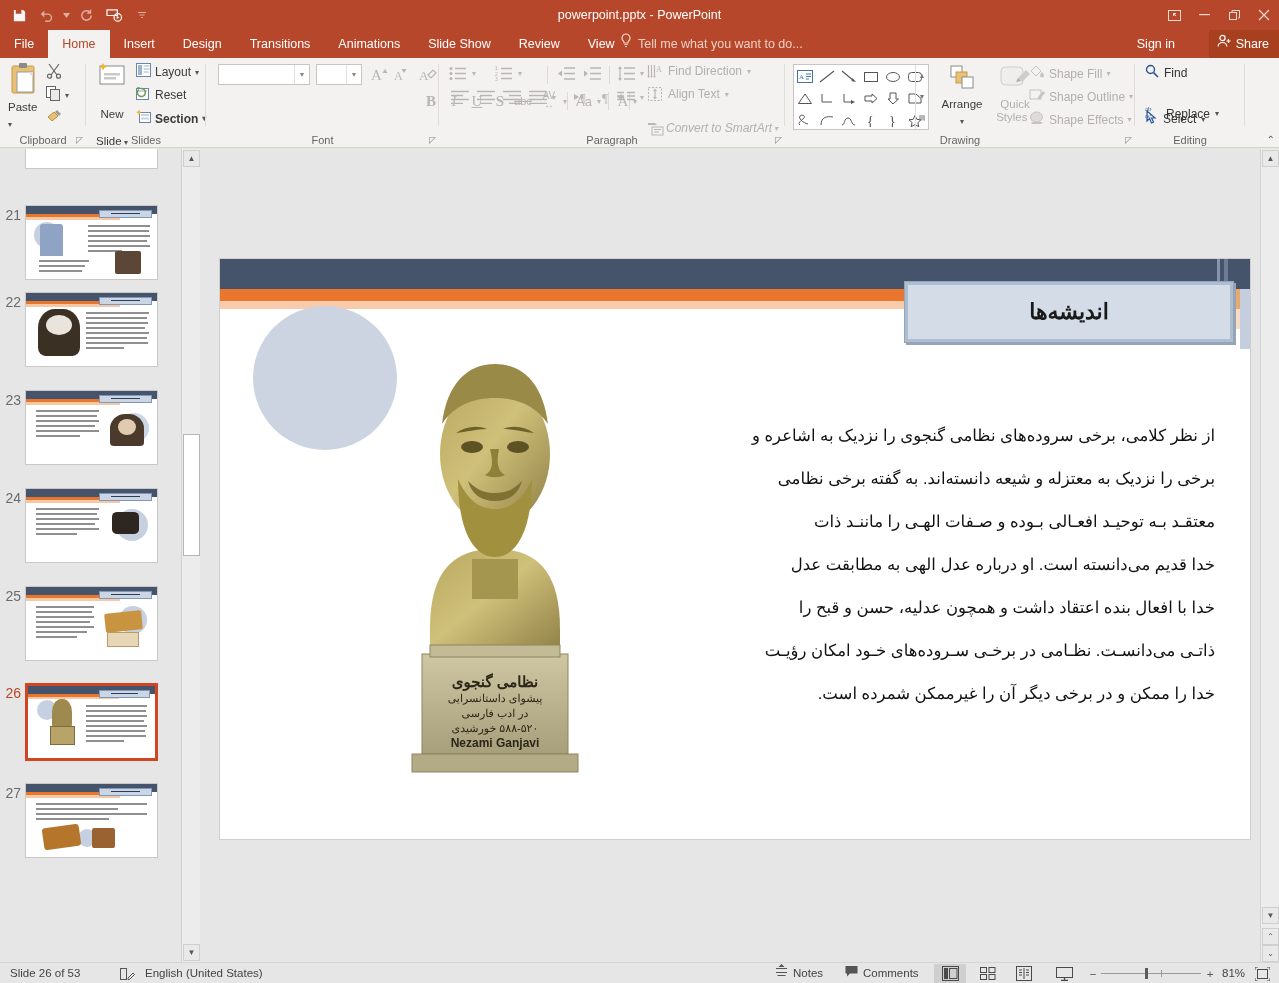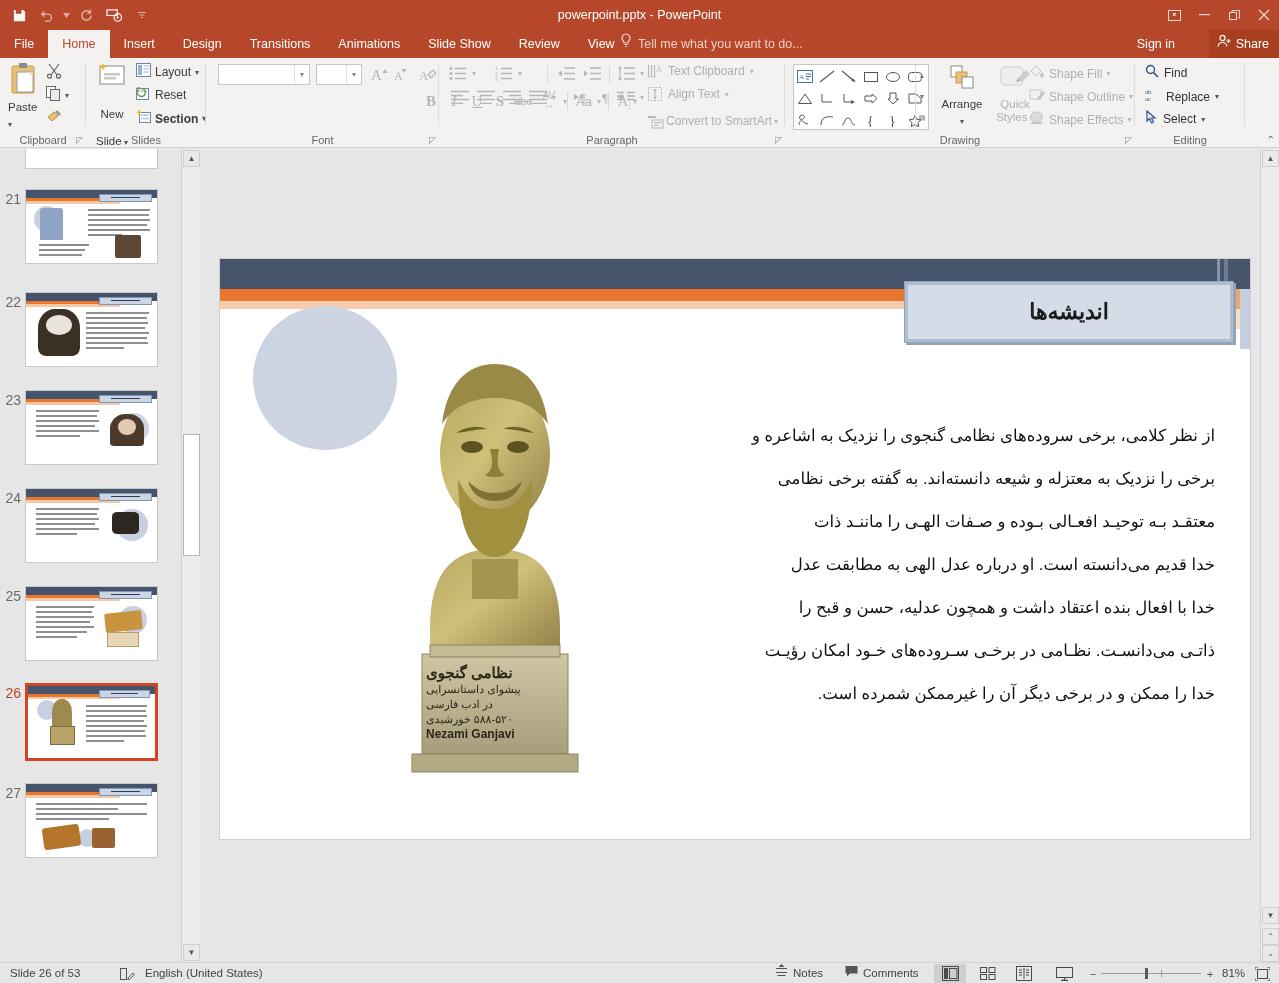--- a/index.html
+++ b/index.html
@@ -498,33 +498,33 @@
           <path fill="#b9b6b2" d="M3 0l2 3H1zM3 15l2-3H1z"></path>
         </svg>
       <span class="caret-dim">▾</span>
     </div>
     <div class="pbtn" style="left:208px; top:5px; gap:5px;">
       <svg width="16" height="16" viewBox="0 0 16 16">
           <path stroke="#b9b6b2" stroke-width="1.1" d="M1.5 2v12M4.5 2v12M7.5 2v12"></path>
           <path fill="#b9b6b2" d="M1.5 15l1.2-2H.3zM4.5 15l1.2-2H3.3zM7.5 15l1.2-2H6.3z"></path>
           <text x="9" y="9" font-size="8" fill="#b9b6b2" font-family="Liberation Serif, serif">A</text>
         </svg>
-      <span class="lbl-dim">Text Clipboard</span>
+      <span class="lbl-dim">Find Direction</span>
       <span class="caret-dim">▾</span>
     </div>
     <div class="pbtn" style="left:208px; top:28px; gap:5px;">
       <svg width="16" height="16" viewBox="0 0 16 16">
           <rect x="1.5" y="1.5" width="13" height="13" fill="none" stroke="#b9b6b2" stroke-dasharray="2 1.5"></rect>
           <path stroke="#b9b6b2" stroke-width="1.2" d="M8 4v8"></path>
           <path fill="#b9b6b2" d="M8 2.5l2 2.5H6zM8 13.5l2-2.5H6z"></path>
         </svg>
       <span class="lbl-dim">Align Text</span>
       <span class="caret-dim">▾</span>
     </div>
-    <div class="pbtn" style="left:208px; top:55px; gap:2px;">
+    <div class="pbtn" style="left:208px; top:62px; gap:2px;font-style:italic;">
       <svg width="17" height="16" viewBox="0 0 17 16">
           <path fill="#b9b6b2" d="M1 3h7l2 2H1z"></path>
           <rect x="5" y="7" width="11" height="8" fill="none" stroke="#b9b6b2"></rect>
           <path stroke="#b9b6b2" d="M7 9.5h7M7 12h5"></path>
         </svg>
       <span class="lbl-dim">Convert to SmartArt</span>
       <span class="caret-dim">▾</span>
     </div>
 
     <div class="pbtn" style="left:12px; top:32px;">
@@ -742,21 +742,21 @@
   <div class="grp" style="left:1135px; width:110px;">
     <div class="editbtn" style="left:10px; top:6px;">
       <span>
         <svg width="14" height="14" viewBox="0 0 14 14">
             <circle cx="5.5" cy="5.5" r="4" fill="none" stroke="#2b5797" stroke-width="1.4"></circle>
             <path stroke="#2b5797" stroke-width="1.6" d="M8.6 8.6L13 13"></path>
           </svg>
       </span>
       <span class="editlbl">Find</span>
     </div>
-    <div class="editbtn" style="left:10px; top:29px;">
+    <div class="editbtn" style="left:10px; top:46px;">
       <span>
         <svg width="16" height="15" viewBox="0 0 16 15">
             <text x="0" y="7" font-size="7" fill="#2b5797" font-family="Liberation Serif, serif">ab</text>
             <text x="0" y="14" font-size="7" fill="#2b5797" font-family="Liberation Serif, serif">ac</text>
           </svg>
       </span>
       <span class="editlbl">Replace</span>
       <span class="caret">▾</span>
     </div>
     <div class="editbtn" style="left:10px; top:52px;">
@@ -781,21 +781,21 @@
 
     <div class="thumbrow" style="top:-55px;">
       <div class="thumbnum">20</div>
       <div class="thumb" style="height:75px;">
         
         
         
       </div>
     </div>
 
-    <div class="thumbrow" style="top:40px;">
+    <div class="thumbrow" style="top:56px;">
       <div class="thumbnum">21</div>
       <div class="thumb" style="height:75px;">
         <div class="m-navy"></div>
           <div class="m-orange"></div>
           <div class="m-peach"></div>
         <div class="m-title"></div>
         <div class="m-circ" style="left:6%; top:22%; width:26px; height:26px;"></div>
         <div class="m-lines" style="left:47%; top:26%; width:48%;">
           <div class="m-line" style="width:100%"></div>
             <div class="m-line" style="width:97%"></div>
@@ -998,21 +998,21 @@
           <ellipse cx="118" cy="118" rx="11" ry="6" fill="#5d5222"></ellipse>
 
           <path fill="#6e6228" d="M56 104c10-7 22-8 31-4-10 0-21 3-31 4zM103 100c9-4 21-3 31 4-10-1-21-4-31-4z"></path>
 
           <path fill="#8f8038" d="M90 120c4 16 2 22-5 26 6 3 14 3 20 0-7-4-9-10-6-26z"></path>
 
           <rect x="22" y="325" width="146" height="100" fill="url(#stone)" stroke="#8d855f"></rect>
           <rect x="12" y="425" width="166" height="18" fill="#b3aa86" stroke="#8d855f"></rect>
           <rect x="30" y="316" width="130" height="12" fill="#c3bb96" stroke="#8d855f"></rect>
         </svg>
-        <div style="position:absolute; left:26px; top:336px; width:138px; text-align:left; direction:rtl; color:#2b2617; line-height:15px;">
+        <div style="position:absolute; left:26px; top:345px; width:138px; text-align:center; direction:rtl; color:#2b2617; line-height:15px;">
           <div style="font-size:15px; font-weight:bold; padding-bottom:2px;">نظامی گنجوی</div>
           <div style="font-size:11px;">پیشوای داستانسرایی</div>
           <div style="font-size:11px;">در ادب فارسی</div>
           <div style="font-size:11px;">۵۸۸-۵۲۰ خورشیدی</div>
           <div style="font-size:12px; font-weight:bold; direction:ltr;">Nezami Ganjavi</div>
         </div>
       </div>
 
       <div class="s-body" style="right:35px; top:155px; width:510px;">
         <div>از نظر کلامی، برخی سروده‌های نظامی گنجوی را نزدیک به اشاعره و</div>

